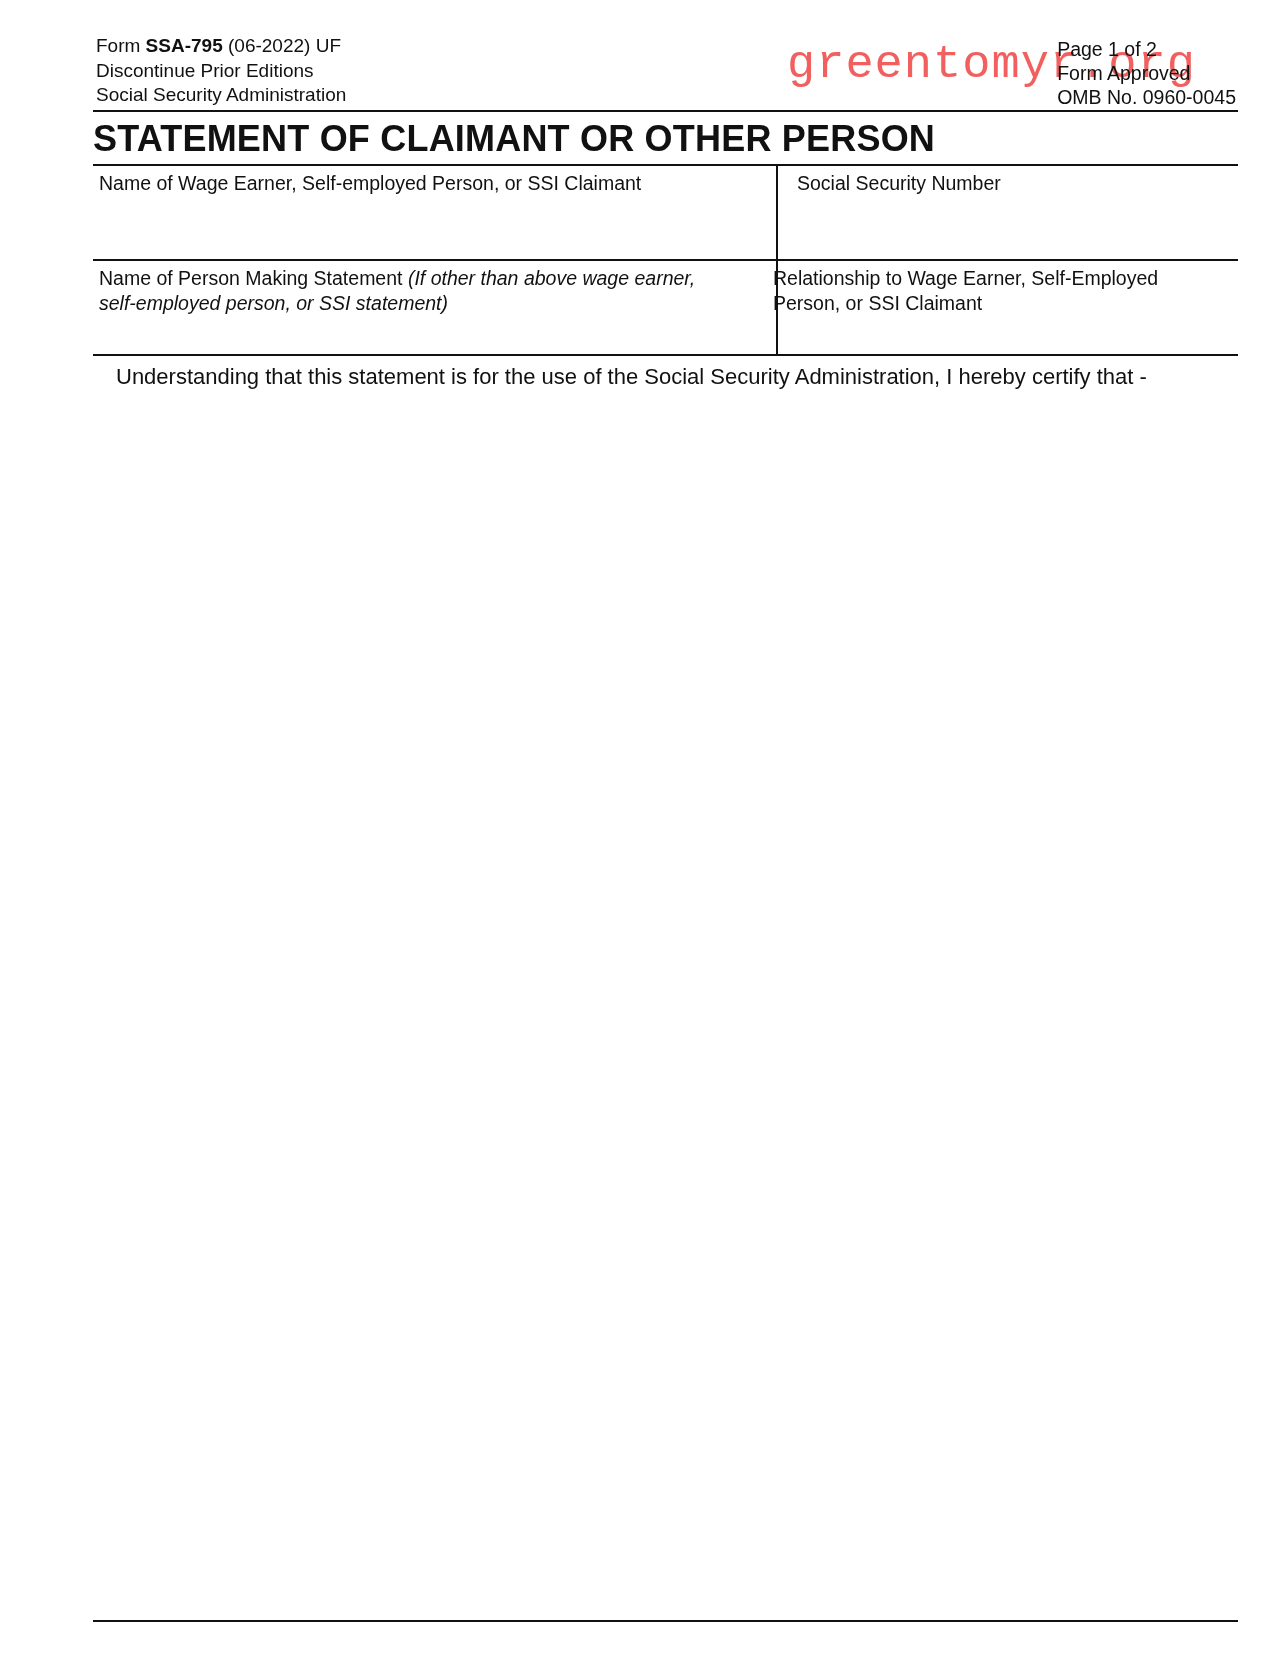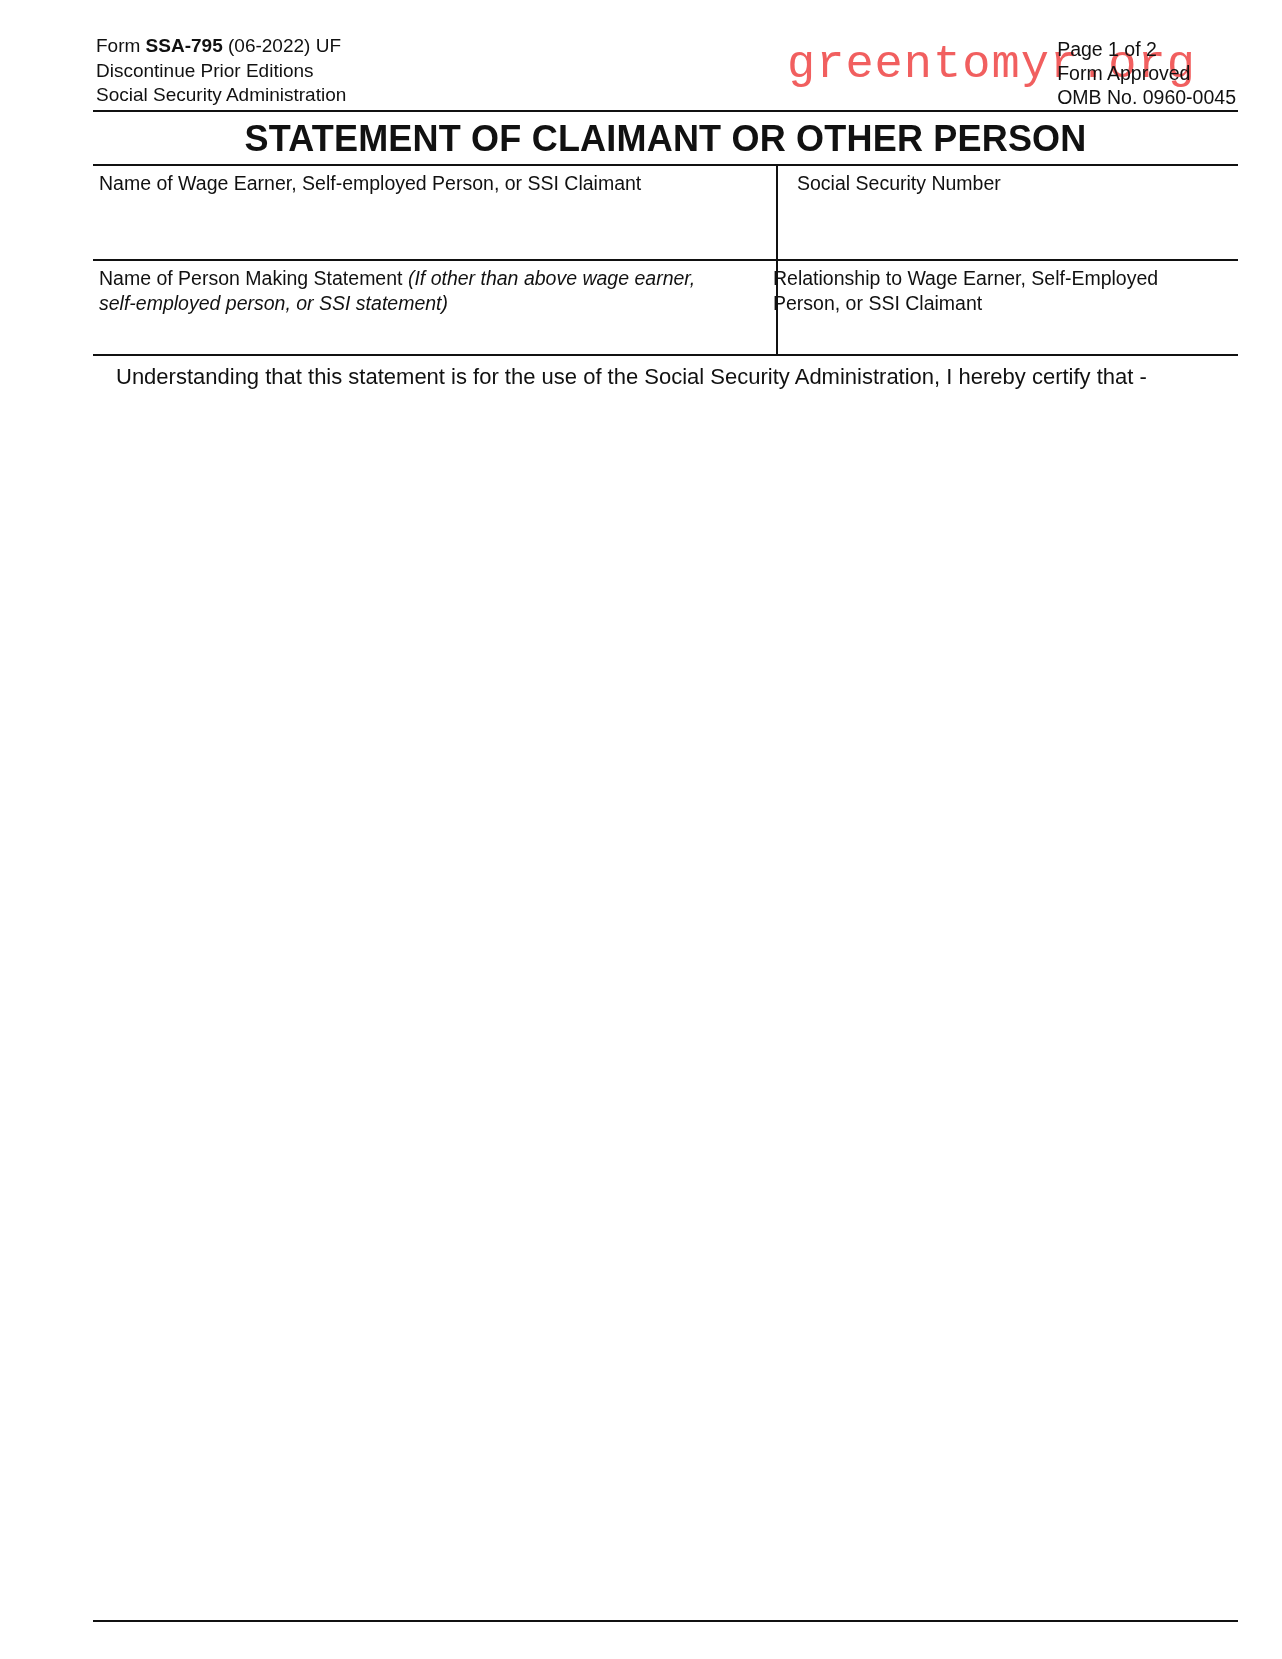--- a/index.html
+++ b/index.html
@@ -4,21 +4,21 @@
 <style>
   html, body { margin: 0; padding: 0; background: #ffffff; }
   body { width: 1282px; height: 1659px; position: relative; overflow: hidden;
          font-family: "Liberation Sans", sans-serif; color: #111; }
   .hdr-left { position: absolute; left: 96px; top: 34px; font-size: 19px; line-height: 24.5px; }
   .hdr-left b { font-weight: bold; }
   .hdr-right { position: absolute; right: 46px; top: 37px; font-size: 19.5px; line-height: 24px; text-align: left; }
   .watermark { position: absolute; left: 787px; top: 40px; font-family: "Liberation Mono", "DejaVu Sans Mono", monospace;
                font-size: 47px; color: #ef4444; letter-spacing: 1px; opacity: 0.85; white-space: nowrap; line-height: 50px; }
   .hline { position: absolute; left: 93px; width: 1145px; height: 2px; background: #111; }
-  .title { position: absolute; left: 93px; width: 1145px; top: 118px; text-align: center;
+  .title { position: absolute; left: 93px; width: 1145px; top: 118px; text-align: left;
            font-size: 36px; font-weight: bold; letter-spacing: 0.2px; }
   .vline { position: absolute; left: 776px; width: 1.5px; background: #111; }
   .cell-label { position: absolute; font-size: 19.5px; line-height: 25px; }
   .cell-label i { font-style: italic; }
   .field-input { position: absolute; border: none; background: transparent; outline: none; font-family: "Liberation Sans", sans-serif; font-size: 18px; }
   .certify { position: absolute; left: 116px; top: 364px; font-size: 22px; font-weight: normal; }
   .statement-area { position: absolute; left: 96px; top: 392px; width: 1140px; height: 1222px; border: none;
                     background: transparent; resize: none; outline: none; font-family: "Liberation Sans", sans-serif; font-size: 18px; }
 </style>
 </head>

